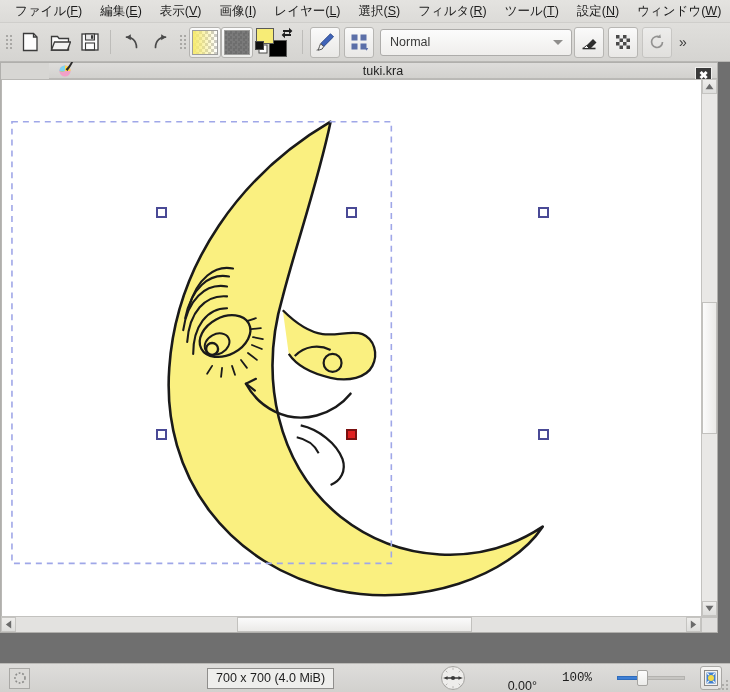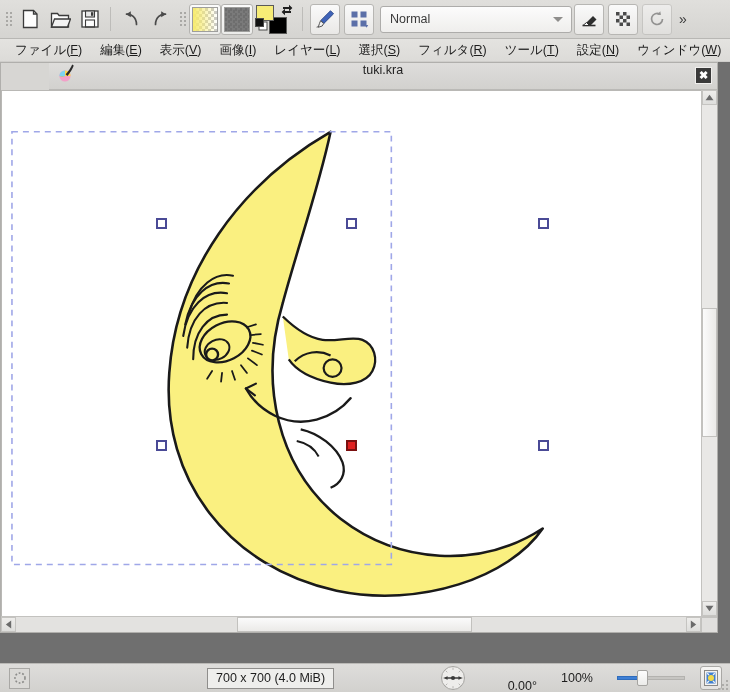--- a/index.html
+++ b/index.html
@@ -171,24 +171,24 @@
   }
   #subwindow {
     position: absolute;
     left: 0px; top: 0px;
     width: 718px; height: 571px;
     background: #d7d6d3;
     border: 1px solid #b0afac;
     display: flex; flex-direction: column;
   }
   #sw-title {
-    height: 27px;
+    height: 16px;
     background: linear-gradient(to bottom,#dedddb 0%, #d2d1ce 100%);
     border-bottom: 1px solid #bab9b6;
-    display: flex; align-items: flex-start;
+    display: flex; align-items: flex-end;
     position: relative;
     flex: 0 0 auto;
     margin-left: 48px;
   }
   #sw-icon { width: 20px; height: 20px; margin-left: 7px; flex:0 0 auto; }
   #sw-title-text {
     position: absolute; left: 0; right: 0;
     text-align: center;
     font-size: 12.5px; color: #1f1f1f;
     pointer-events: none;
@@ -303,21 +303,21 @@
     width: 26px; height: 26px;
   }
   #rot-val {
     position: absolute; left: 487px;
     font-size: 12.5px; color: #1d1d1d;
     width: 50px; text-align: right; margin-top: 15px;
   }
   #zoom-val {
     position: absolute; left: 555px;
     font-size: 12.5px; color: #1d1d1d;
-    width: 44px; text-align: center;
+    width: 44px; text-align: center; font-family: Liberation Mono, monospace;
   }
   #zoom-slider {
     position: absolute; left: 617px;
     width: 68px; height: 20px;
   }
   #zoom-track {
     position: absolute; left: 0; right: 0; top: 8px;
     height: 4px; background: #c6c5c2; border:1px solid #b3b2af;
   }
   #zoom-fill {
@@ -342,20 +342,33 @@
   }
   #sb-grip {
     position: absolute; right: 1px; bottom: 1px;
     width: 12px; height: 12px;
   }
 </style>
 </head>
 <body>
 
 <div id="app">
+
+  <div id="menubar">
+      <div class="menu-item">ファイル(<u>F</u>)</div>
+      <div class="menu-item">編集(<u>E</u>)</div>
+      <div class="menu-item">表示(<u>V</u>)</div>
+      <div class="menu-item">画像(<u>I</u>)</div>
+      <div class="menu-item">レイヤー(<u>L</u>)</div>
+      <div class="menu-item">選択(<u>S</u>)</div>
+      <div class="menu-item">フィルタ(<u>R</u>)</div>
+      <div class="menu-item">ツール(<u>T</u>)</div>
+      <div class="menu-item">設定(<u>N</u>)</div>
+      <div class="menu-item">ウィンドウ(<u>W</u>)</div>
+    </div>
 
   <div id="toolbar">
 
     <div class="tb-handle">
       <i></i>
         <i></i>
         <i></i>
         <i></i>
         <i></i>
         <i></i>
@@ -485,33 +498,20 @@
 
     <div class="tool-btn-framed" style="opacity:.55">
       <svg width="20" height="20" viewBox="0 0 20 20">
         <path d="M15.5 10 a5.5 5.5 0 1 1 -2.6 -4.7" fill="none" stroke="#5a5a5a" stroke-width="1.7"></path>
         <path d="M13.3 2.2 l0.6 3.8 -3.8 -0.3 z" fill="#5a5a5a"></path>
       </svg>
     </div>
 
     <div id="overflow-btn">»</div>
   </div>
-
-  <div id="menubar">
-      <div class="menu-item">ファイル(<u>F</u>)</div>
-      <div class="menu-item">編集(<u>E</u>)</div>
-      <div class="menu-item">表示(<u>V</u>)</div>
-      <div class="menu-item">画像(<u>I</u>)</div>
-      <div class="menu-item">レイヤー(<u>L</u>)</div>
-      <div class="menu-item">選択(<u>S</u>)</div>
-      <div class="menu-item">フィルタ(<u>R</u>)</div>
-      <div class="menu-item">ツール(<u>T</u>)</div>
-      <div class="menu-item">設定(<u>N</u>)</div>
-      <div class="menu-item">ウィンドウ(<u>W</u>)</div>
-    </div>
 
   <div id="mdi">
     <div id="subwindow">
 
       <div id="sw-title">
         <svg id="sw-icon" viewBox="0 0 20 20">
           <circle cx="9" cy="13" r="5.6" fill="#f2a0c8"></circle>
           <path d="M9 7.4 a5.6 5.6 0 0 1 5.6 5.6 h-5.6 z" fill="#ffd84d"></path>
           <path d="M3.4 13 a5.6 5.6 0 0 1 5.6 -5.6 v5.6 z" fill="#7fd4ef"></path>
           <path d="M9 13 a5.6 5.6 0 0 1 -5.6 0 z" fill="#8ed98e"></path>

